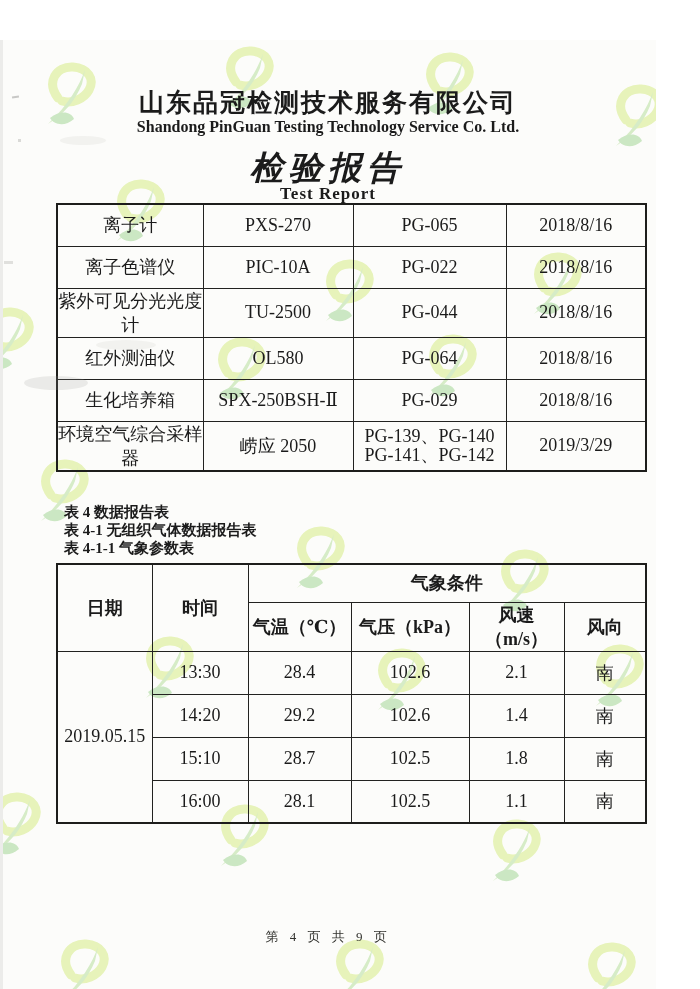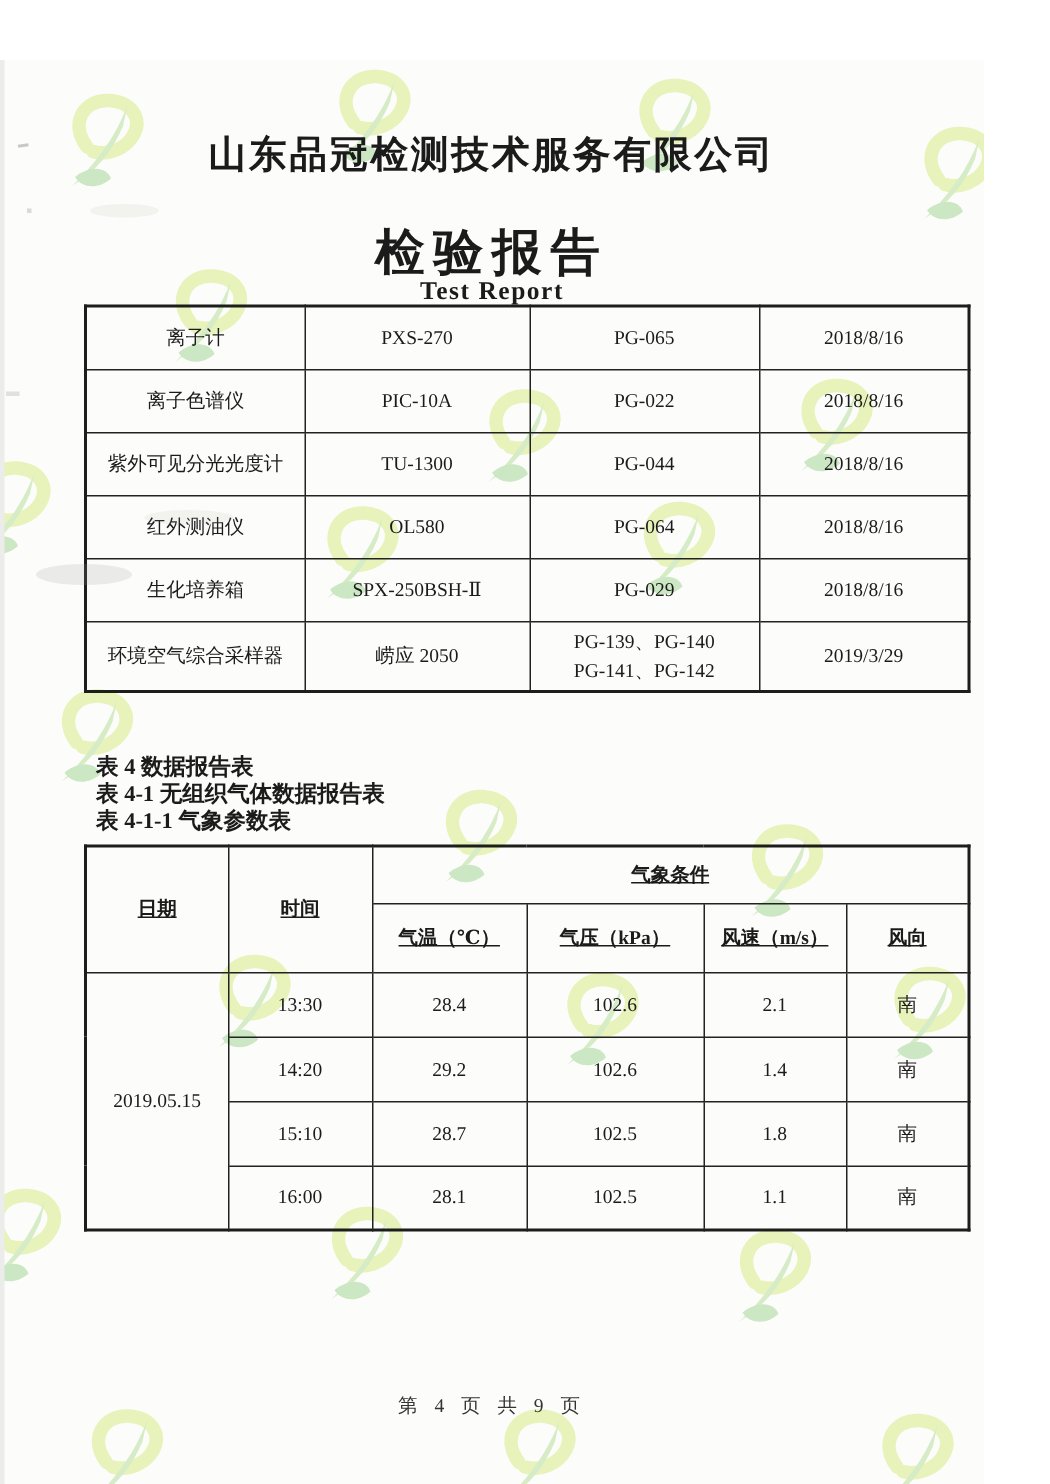--- a/index.html
+++ b/index.html
@@ -19,33 +19,33 @@
 
   
   .wm { position:absolute; width:58px; height:76px; opacity:0.72; pointer-events:none; }
 
   
   .company-cn { position:absolute; top:46px; left:0; width:100%; text-align:center;
                 font-size:25px; font-weight:bold; letter-spacing:2px; }
   .company-en { position:absolute; top:78px; left:0; width:100%; text-align:center;
                 font-size:16px; font-weight:bold; }
   .title-cn   { position:absolute; top:106px; left:0; width:100%; text-align:center;
-                font-size:33px; font-weight:bold; letter-spacing:6px; }
+                font-size:33px; font-weight:bold; letter-spacing:6px;font-style:italic; }
   .title-en   { position:absolute; top:144px; left:0; width:100%; text-align:center;
                 font-family:Liberation Serif, serif;
                 font-size:17px; font-weight:bold; letter-spacing:1px; }
 
   
   table.doc-table { position:absolute; border-collapse:collapse; table-layout:fixed;
                     background:transparent; }
   table.doc-table td { border:1px solid #222220; text-align:center; vertical-align:middle;
-                       padding:0; font-size:13px; overflow:hidden; }
+                       padding:0; font-size:18px; overflow:hidden; }
   table.t1 { left:56px; top:163px; width:589px; border:2px solid #1d1d1b; }
   table.t2 { left:56px; top:523px; width:589px; border:2px solid #1d1d1b; }
-  .t2 .hdr { font-weight:bold;text-decoration:underline; }
+  .t2 .hdr { font-weight:bold; }
   .code-two-line div { line-height:19px; }
 
   
   .captions { position:absolute; left:64px; top:463px; font-weight:bold; font-size:15px; line-height:18px; }
   .footer-page { position:absolute; top:888px; left:0; width:100%; text-align:center;
                  font-size:13px; letter-spacing:4px; color:#33332f; }
 </style>
 </head>
 <body>
 
@@ -131,20 +131,21 @@
       <use href="#pg-logo"></use>
     </svg>
   <svg class="wm" style="left:326px;top:897px" viewBox="0 0 58 76">
       <use href="#pg-logo"></use>
     </svg>
   <svg class="wm" style="left:578px;top:900px" viewBox="0 0 58 76">
       <use href="#pg-logo"></use>
     </svg>
 
   <div class="company-cn">山东品冠检测技术服务有限公司</div>
+  <div class="company-en">Shandong PinGuan Testing Technology Service Co. Ltd.</div>
   <div class="title-cn">检验报告</div>
   <div class="title-en">Test Report</div>
 
   <table class="doc-table t1">
     <colgroup>
         <col style="width:146px">
         <col style="width:150px">
         <col style="width:153px">
         <col style="width:140px">
       </colgroup>
@@ -156,21 +157,21 @@
       <td>2018/8/16</td>
     </tr>
     <tr style="height:42px">
       <td>离子色谱仪</td>
       <td>PIC-10A</td>
       <td>PG-022</td>
       <td>2018/8/16</td>
     </tr>
     <tr style="height:42px">
       <td>紫外可见分光光度计</td>
-      <td>TU-1300</td>
+      <td>TU-2500</td>
       <td>PG-044</td>
       <td>2018/8/16</td>
     </tr>
     <tr style="height:42px">
       <td>红外测油仪</td>
       <td>OL580</td>
       <td>PG-064</td>
       <td>2018/8/16</td>
     </tr>
     <tr style="height:42px">

